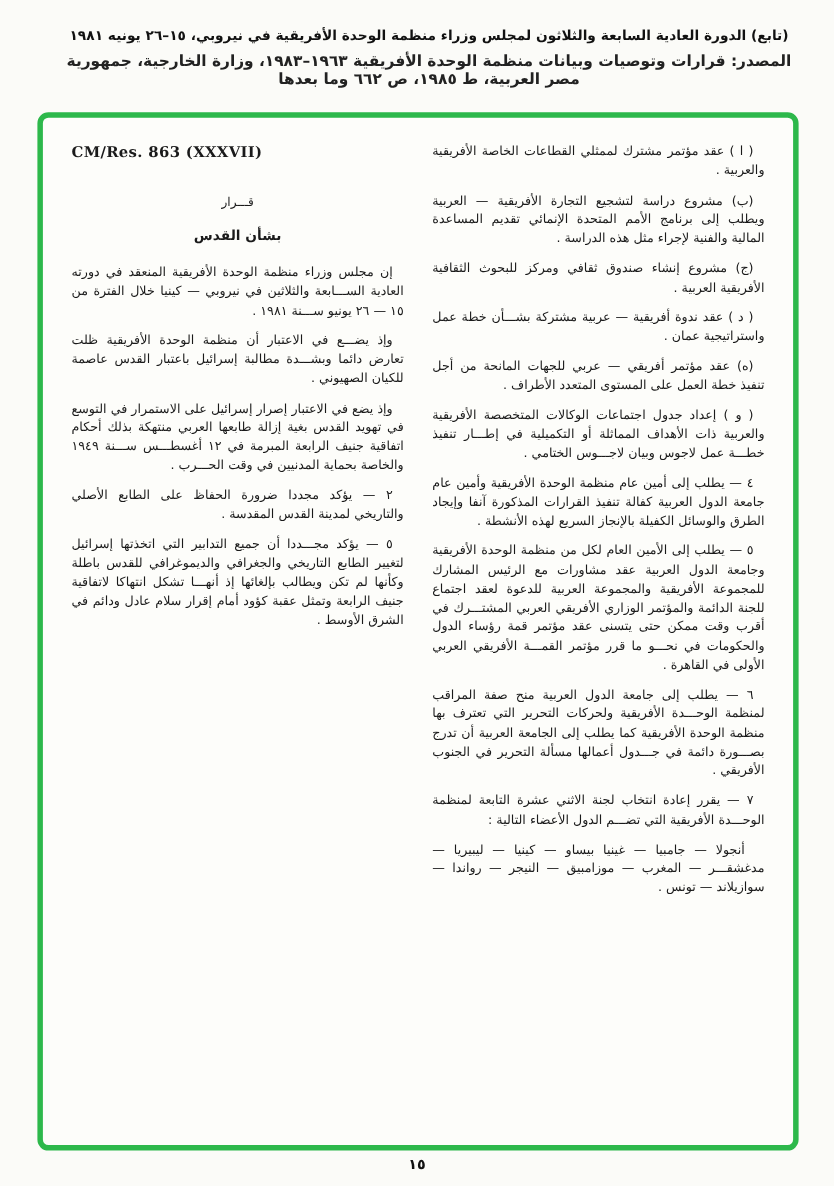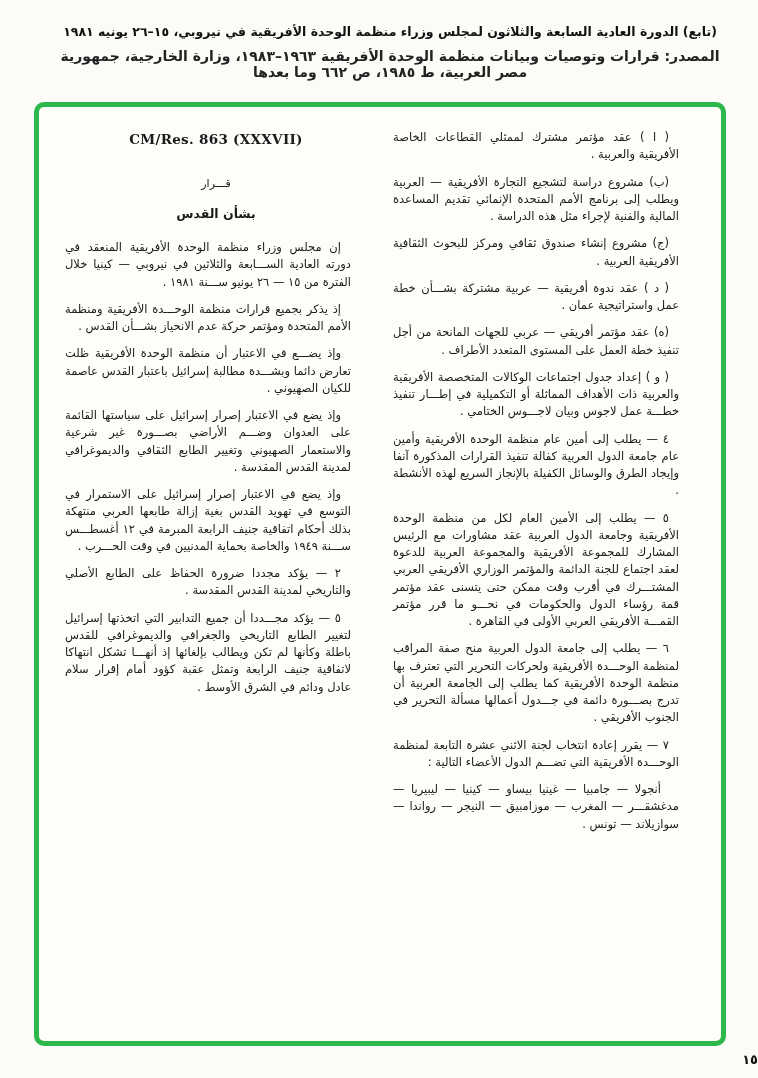--- a/index.html
+++ b/index.html
@@ -27,31 +27,31 @@
   }
   .columns {
     direction: rtl;
     display: flex;
     gap: 26px;
     padding: 22px 26px;
   }
   .col { flex: 1 1 0; min-width: 0; direction: rtl; }
 
   .para {
-    margin: 0 16px 10px 0;
+    margin: 0 0 10px 0;
     font-size: 11.5px;
     line-height: 1.5;
     text-align: justify;
     text-indent: 10px;
   }
   .countries { text-indent: 18px; }
 
   .ref {
     direction: ltr;
-    text-align: center;
+    text-align: left;
     font-family: "DejaVu Serif", serif;
     font-weight: bold;
     font-size: 13.5px;
     letter-spacing: 0.3px;
     margin: 2px 0 30px 0;
   }
   .title {
     text-align: center;
     font-weight: normal;
     font-size: 11px;
@@ -62,21 +62,21 @@
     text-align: center;
     font-weight: bold;
     font-size: 12.5px;
     margin: 0 0 18px 0;
   }
 
   .page-number {
     position: absolute;
     left: 0; right: 0;
     top: 1052px;
-    text-align: right;
+    text-align: center;
     font-size: 13px;
     font-weight: bold;
     color: #111;
   }
 </style>
 </head>
 <body>
 
 <div class="page">
 
@@ -100,23 +100,21 @@
         <p class="para">٦ — يطلب إلى جامعة الدول العربية منح صفة المراقب لمنظمة الوحـــدة الأفريقية ولحركات التحرير التي تعترف بها منظمة الوحدة الأفريقية كما يطلب إلى الجامعة العربية أن تدرج بصـــورة دائمة في جـــدول أعمالها مسألة التحرير في الجنوب الأفريقي .</p>
         <p class="para">٧ — يقرر إعادة انتخاب لجنة الاثني عشرة التابعة لمنظمة الوحـــدة الأفريقية التي تضـــم الدول الأعضاء التالية :</p>
         <p class="para countries">أنجولا — جامبيا — غينيا بيساو — كينيا — ليبيريا — مدغشقـــر — المغرب — موزامبيق — النيجر — رواندا — سوازيلاند — تونس .</p>
       </div>
 
       <div class="col">
         <div class="ref">CM/Res. 863 (XXXVII)</div>
         <div class="title">قـــرار</div>
         <div class="subtitle">بشأن القدس</div>
         <p class="para">إن مجلس وزراء منظمة الوحدة الأفريقية المنعقد في دورته العادية الســـابعة والثلاثين في نيروبي — كينيا خلال الفترة من ١٥ — ٢٦ يونيو ســـنة ١٩٨١ .</p>
-        <p class="para">إذ يذكر بجميع قرارات منظمة الوحـــدة الأفريقية ومنظمة الأمم المتحدة ومؤتمر حركة عدم الانحياز بشـــأن القدس .</p>
         <p class="para">وإذ يضـــع في الاعتبار أن منظمة الوحدة الأفريقية ظلت تعارض دائما وبشـــدة مطالبة إسرائيل باعتبار القدس عاصمة للكيان الصهيوني .</p>
-        <p class="para">وإذ يضع في الاعتبار إصرار إسرائيل على سياستها القائمة على العدوان وضـــم الأراضي بصـــورة غير شرعية والاستعمار الصهيوني وتغيير الطابع الثقافي والديموغرافي لمدينة القدس المقدسة .</p>
         <p class="para">وإذ يضع في الاعتبار إصرار إسرائيل على الاستمرار في التوسع في تهويد القدس بغية إزالة طابعها العربي منتهكة بذلك أحكام اتفاقية جنيف الرابعة المبرمة في ١٢ أغسطـــس ســـنة ١٩٤٩ والخاصة بحماية المدنيين في وقت الحـــرب .</p>
         <p class="para">٢ — يؤكد مجددا ضرورة الحفاظ على الطابع الأصلي والتاريخي لمدينة القدس المقدسة .</p>
         <p class="para">٥ — يؤكد مجـــددا أن جميع التدابير التي اتخذتها إسرائيل لتغيير الطابع التاريخي والجغرافي والديموغرافي للقدس باطلة وكأنها لم تكن ويطالب بإلغائها إذ أنهـــا تشكل انتهاكا لاتفاقية جنيف الرابعة وتمثل عقبة كؤود أمام إقرار سلام عادل ودائم في الشرق الأوسط .</p>
       </div>
 
     </div>
   </div>
 
   <div class="page-number">١٥</div>
 

